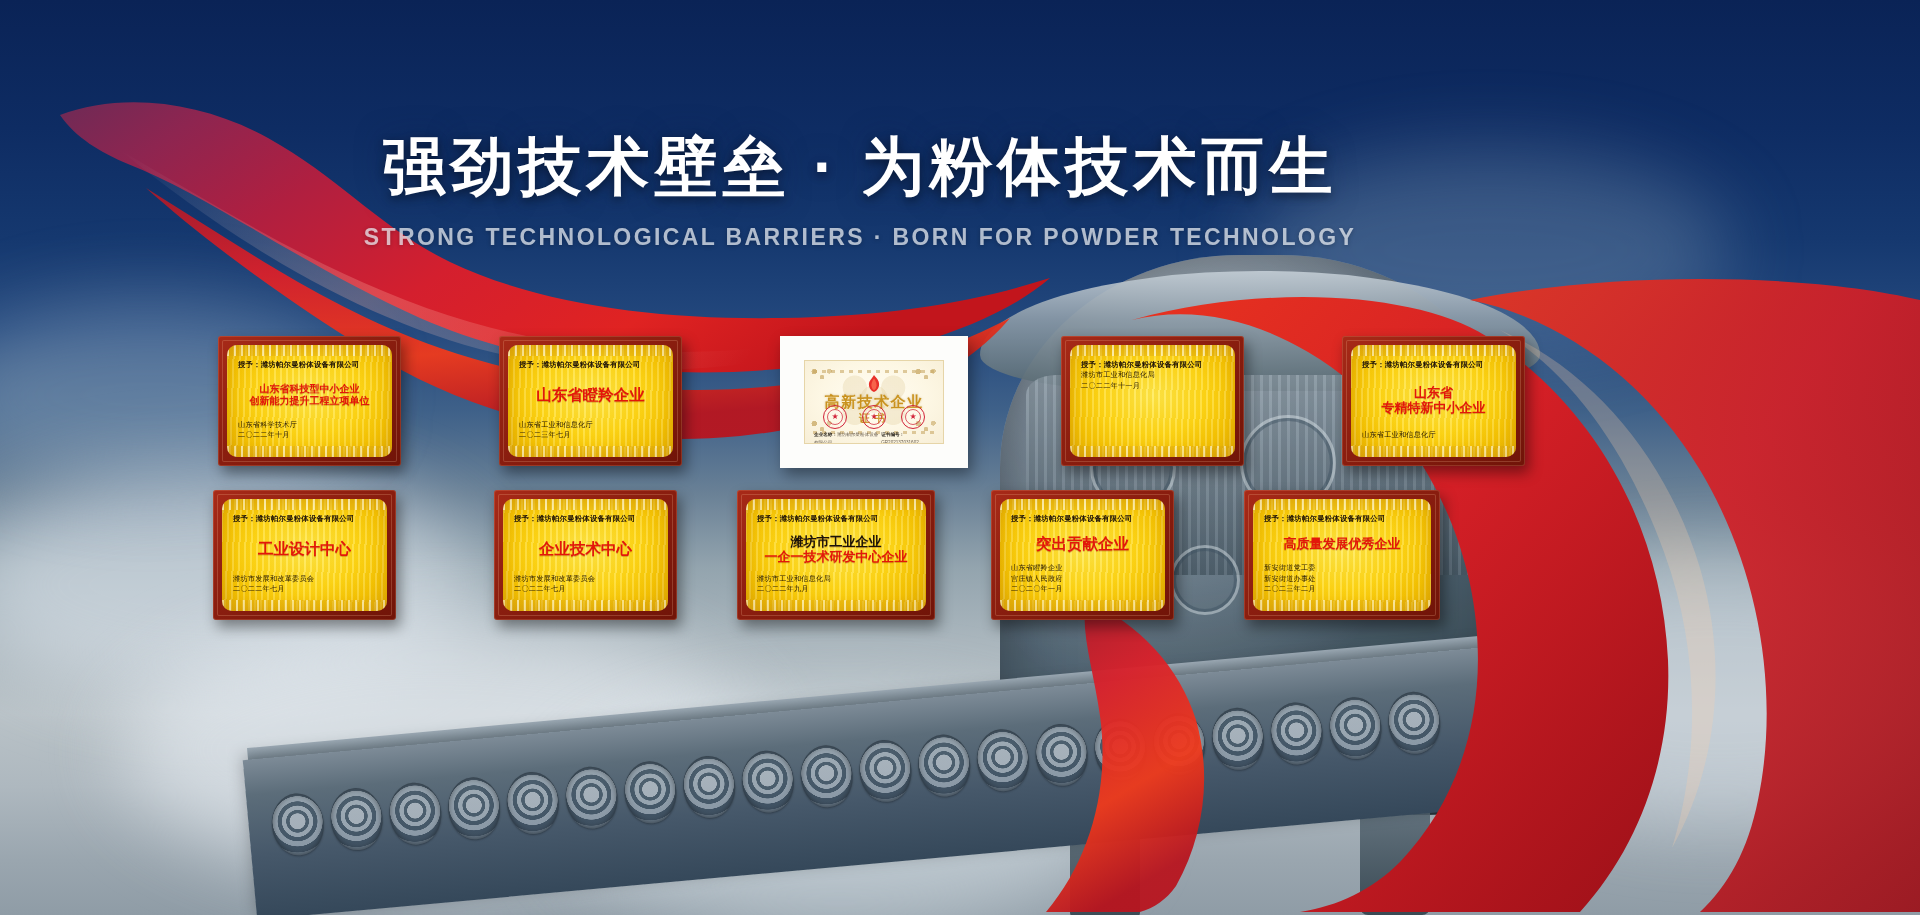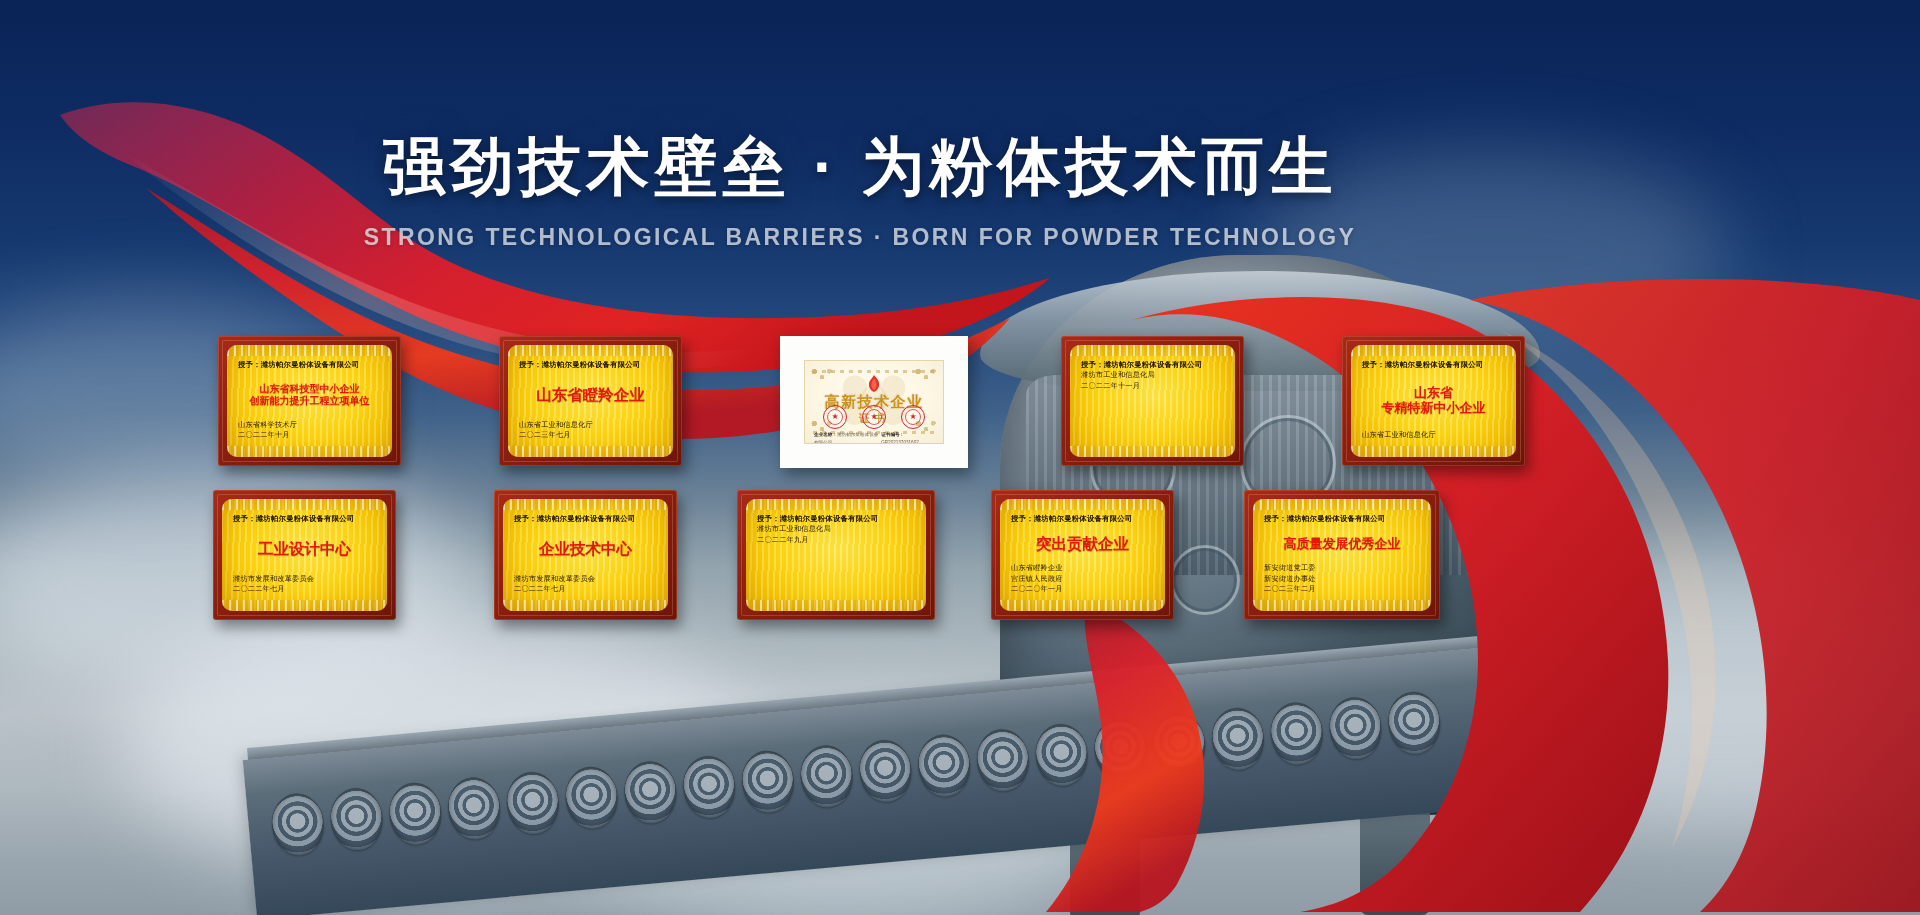--- a/index.html
+++ b/index.html
@@ -503,20 +503,24 @@
               <div>二〇二二年七月</div>
             </div>
           </div>
         </div>
       </div>
 
       <div class="cell" style="margin-right:56px;">
         <div class="plaque" style="width:198px;">
           <div class="plaque-inner">
             <div class="p-award">授予：潍坊帕尔曼粉体设备有限公司</div>
+            <div class="p-main">
+              <div class="p-main-line sm dark">潍坊市工业企业</div>
+              <div class="p-main-line sm">一企一技术研发中心企业</div>
+            </div>
             <div class="p-issuer">
               <div>潍坊市工业和信息化局</div>
               <div>二〇二二年九月</div>
             </div>
           </div>
         </div>
       </div>
 
       <div class="cell" style="margin-right:70px;">
         <div class="plaque">

